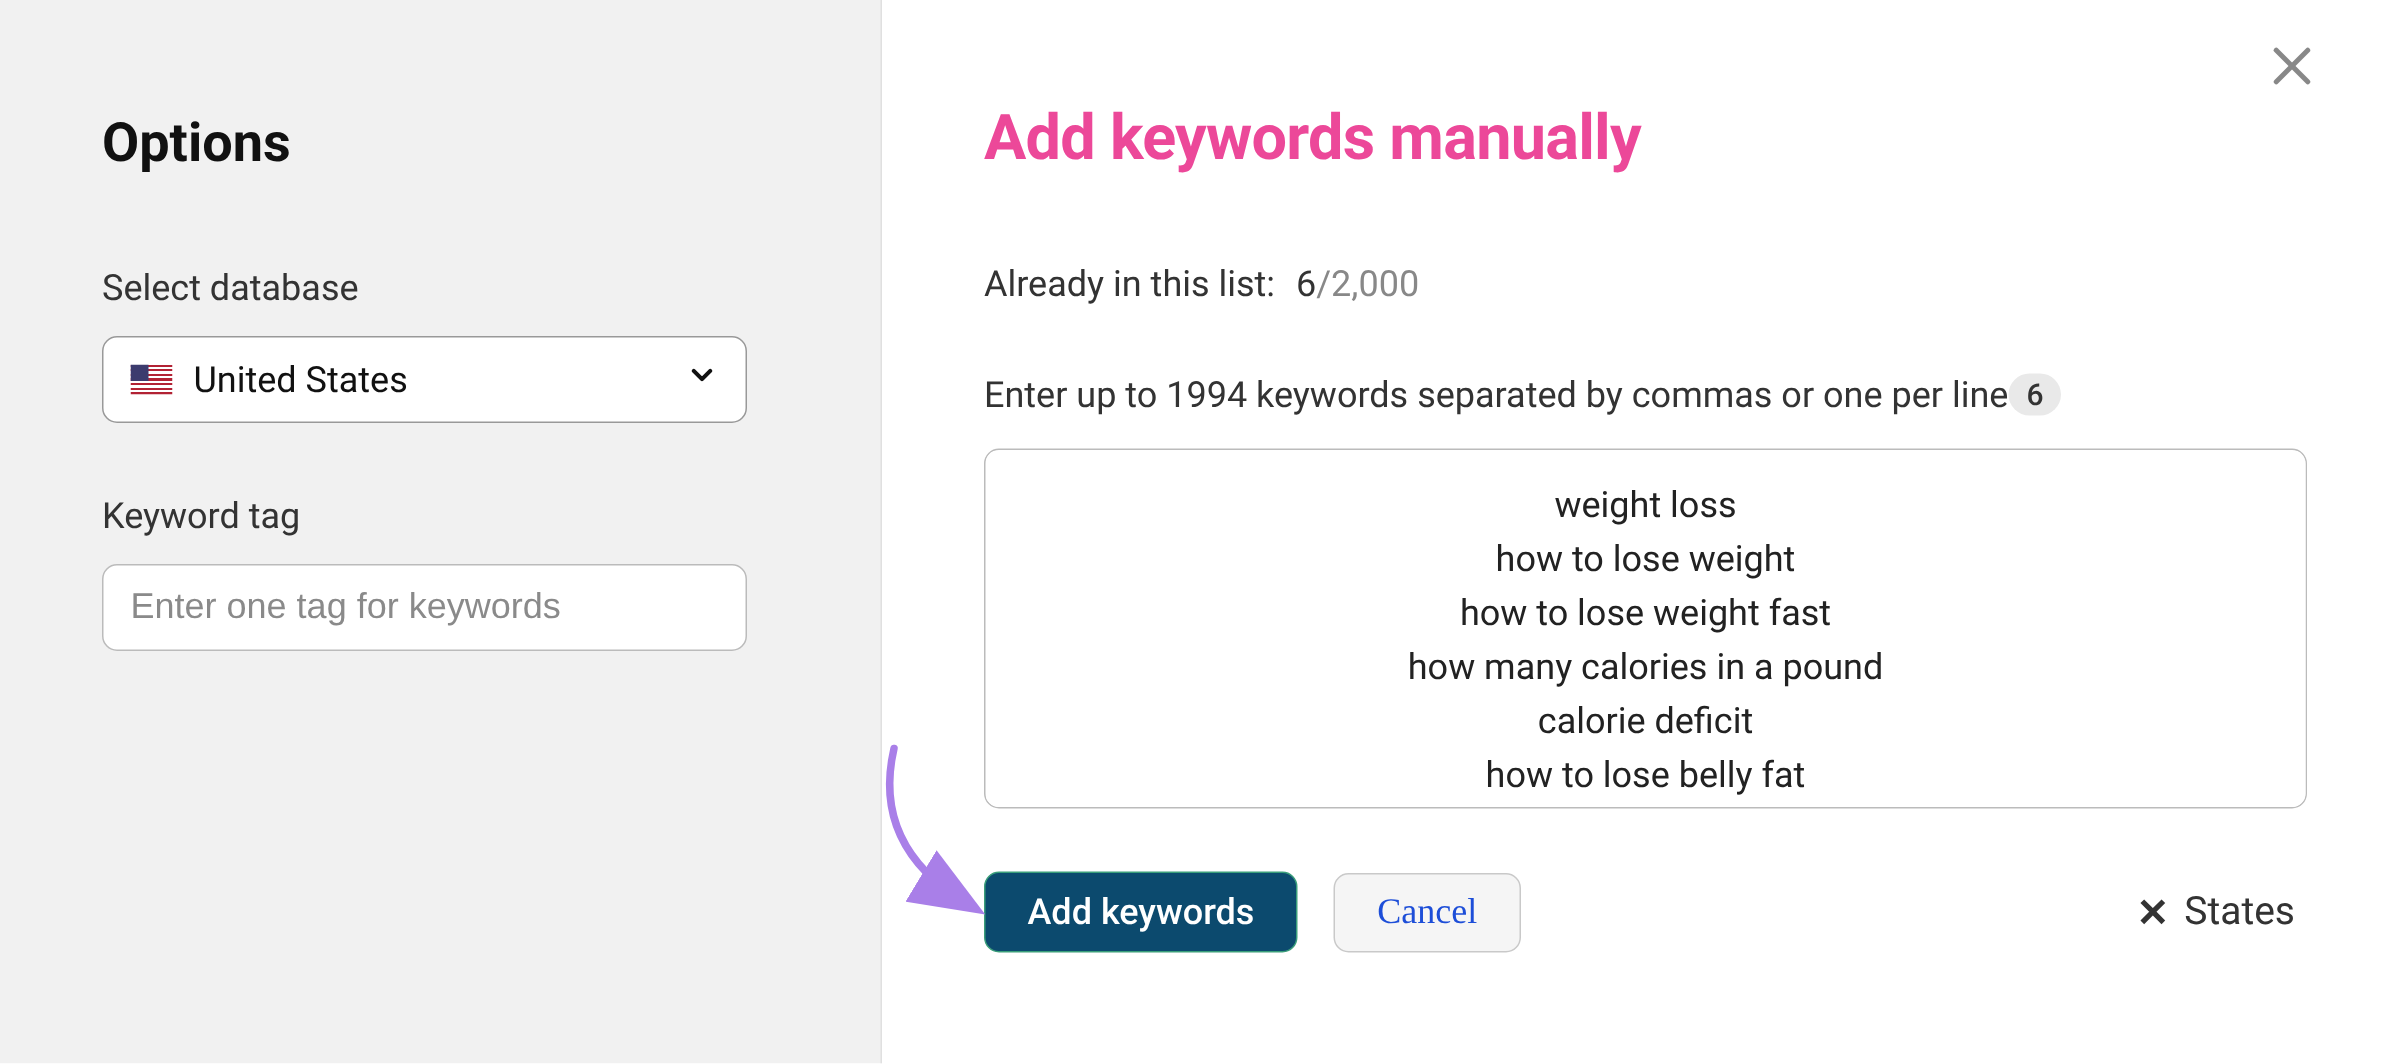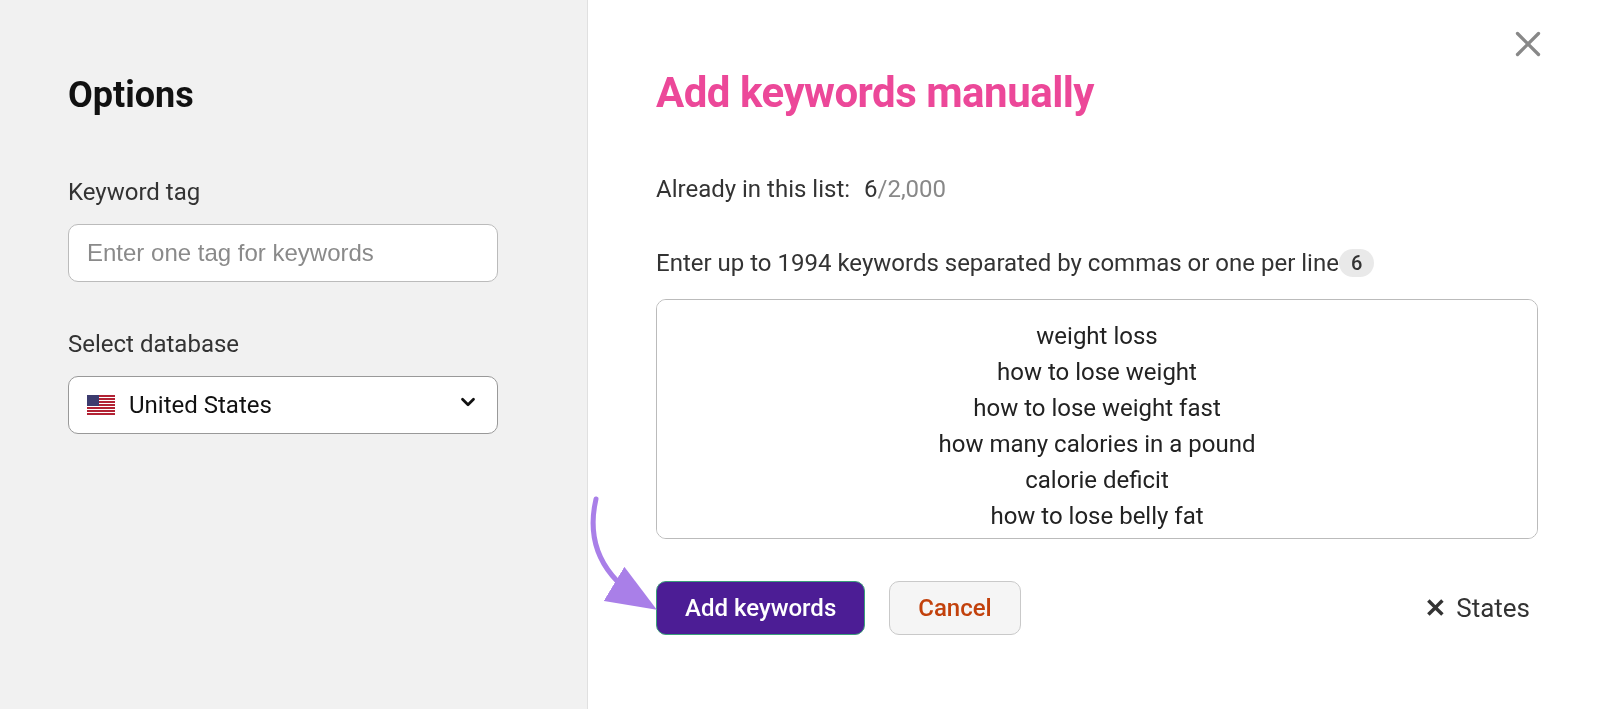--- a/index.html
+++ b/index.html
@@ -168,28 +168,29 @@
     .btn {
       font-size: 24px;
       padding: 12px 28px;
       border-radius: 10px;
       cursor: pointer;
       border: 1px solid transparent;
       font-weight: 500;
       font-family: inherit;
     }
     .btn-primary {
-      background: #4c1d95;
+      background: #0c4a6e;
       color: #fff;
       border-color: #3a9e7a;
     }
     .btn-secondary {
       background: #f5f5f5;
-      color: #c2410c;
+      color: #1d4ed8;
       border-color: #c9c9c9;
+      font-family: Liberation Serif, serif;
     }
     .clear-action {
       margin-left: auto;
       display: flex;
       align-items: center;
       gap: 10px;
       font-size: 26px;
       color: #333;
       cursor: pointer;
       padding-right: 8px;
@@ -202,43 +203,43 @@
       left: 576px;
       top: 494px;
       pointer-events: none;
     }
   </style>
 </head>
 <body>
 
 <aside class="sidebar">
   <h2 class="sidebar-title">Options</h2>
-
-  <div class="field-group">
-    <label class="field-label">Keyword tag</label>
-    <input class="input" type="text" placeholder="Enter one tag for keywords" style="">
-  </div>
 
   <div class="field-group">
     <label class="field-label">Select database</label>
     <div class="select">
       <span class="select-left">
         <span class="flag">
           <span class="flag-stripes"></span>
           <span class="flag-canton"></span>
         </span>
         <span>United States</span>
       </span>
       <span>
         <svg width="22" height="22" viewBox="0 0 24 24" fill="none" stroke="#111" stroke-width="3" stroke-linecap="round" stroke-linejoin="round">
             <polyline points="6 9 12 15 18 9"></polyline>
           </svg>
       </span>
     </div>
   </div>
+
+  <div class="field-group">
+    <label class="field-label">Keyword tag</label>
+    <input class="input" type="text" placeholder="Enter one tag for keywords" style="">
+  </div>
 </aside>
 
 <main class="main">
   <div class="close-icon">
     <svg viewBox="0 0 24 24" fill="none" stroke="currentColor" stroke-width="2.2" stroke-linecap="round">
         <line x1="5" y1="5" x2="19" y2="19"></line>
         <line x1="19" y1="5" x2="5" y2="19"></line>
       </svg>
   </div>
 

